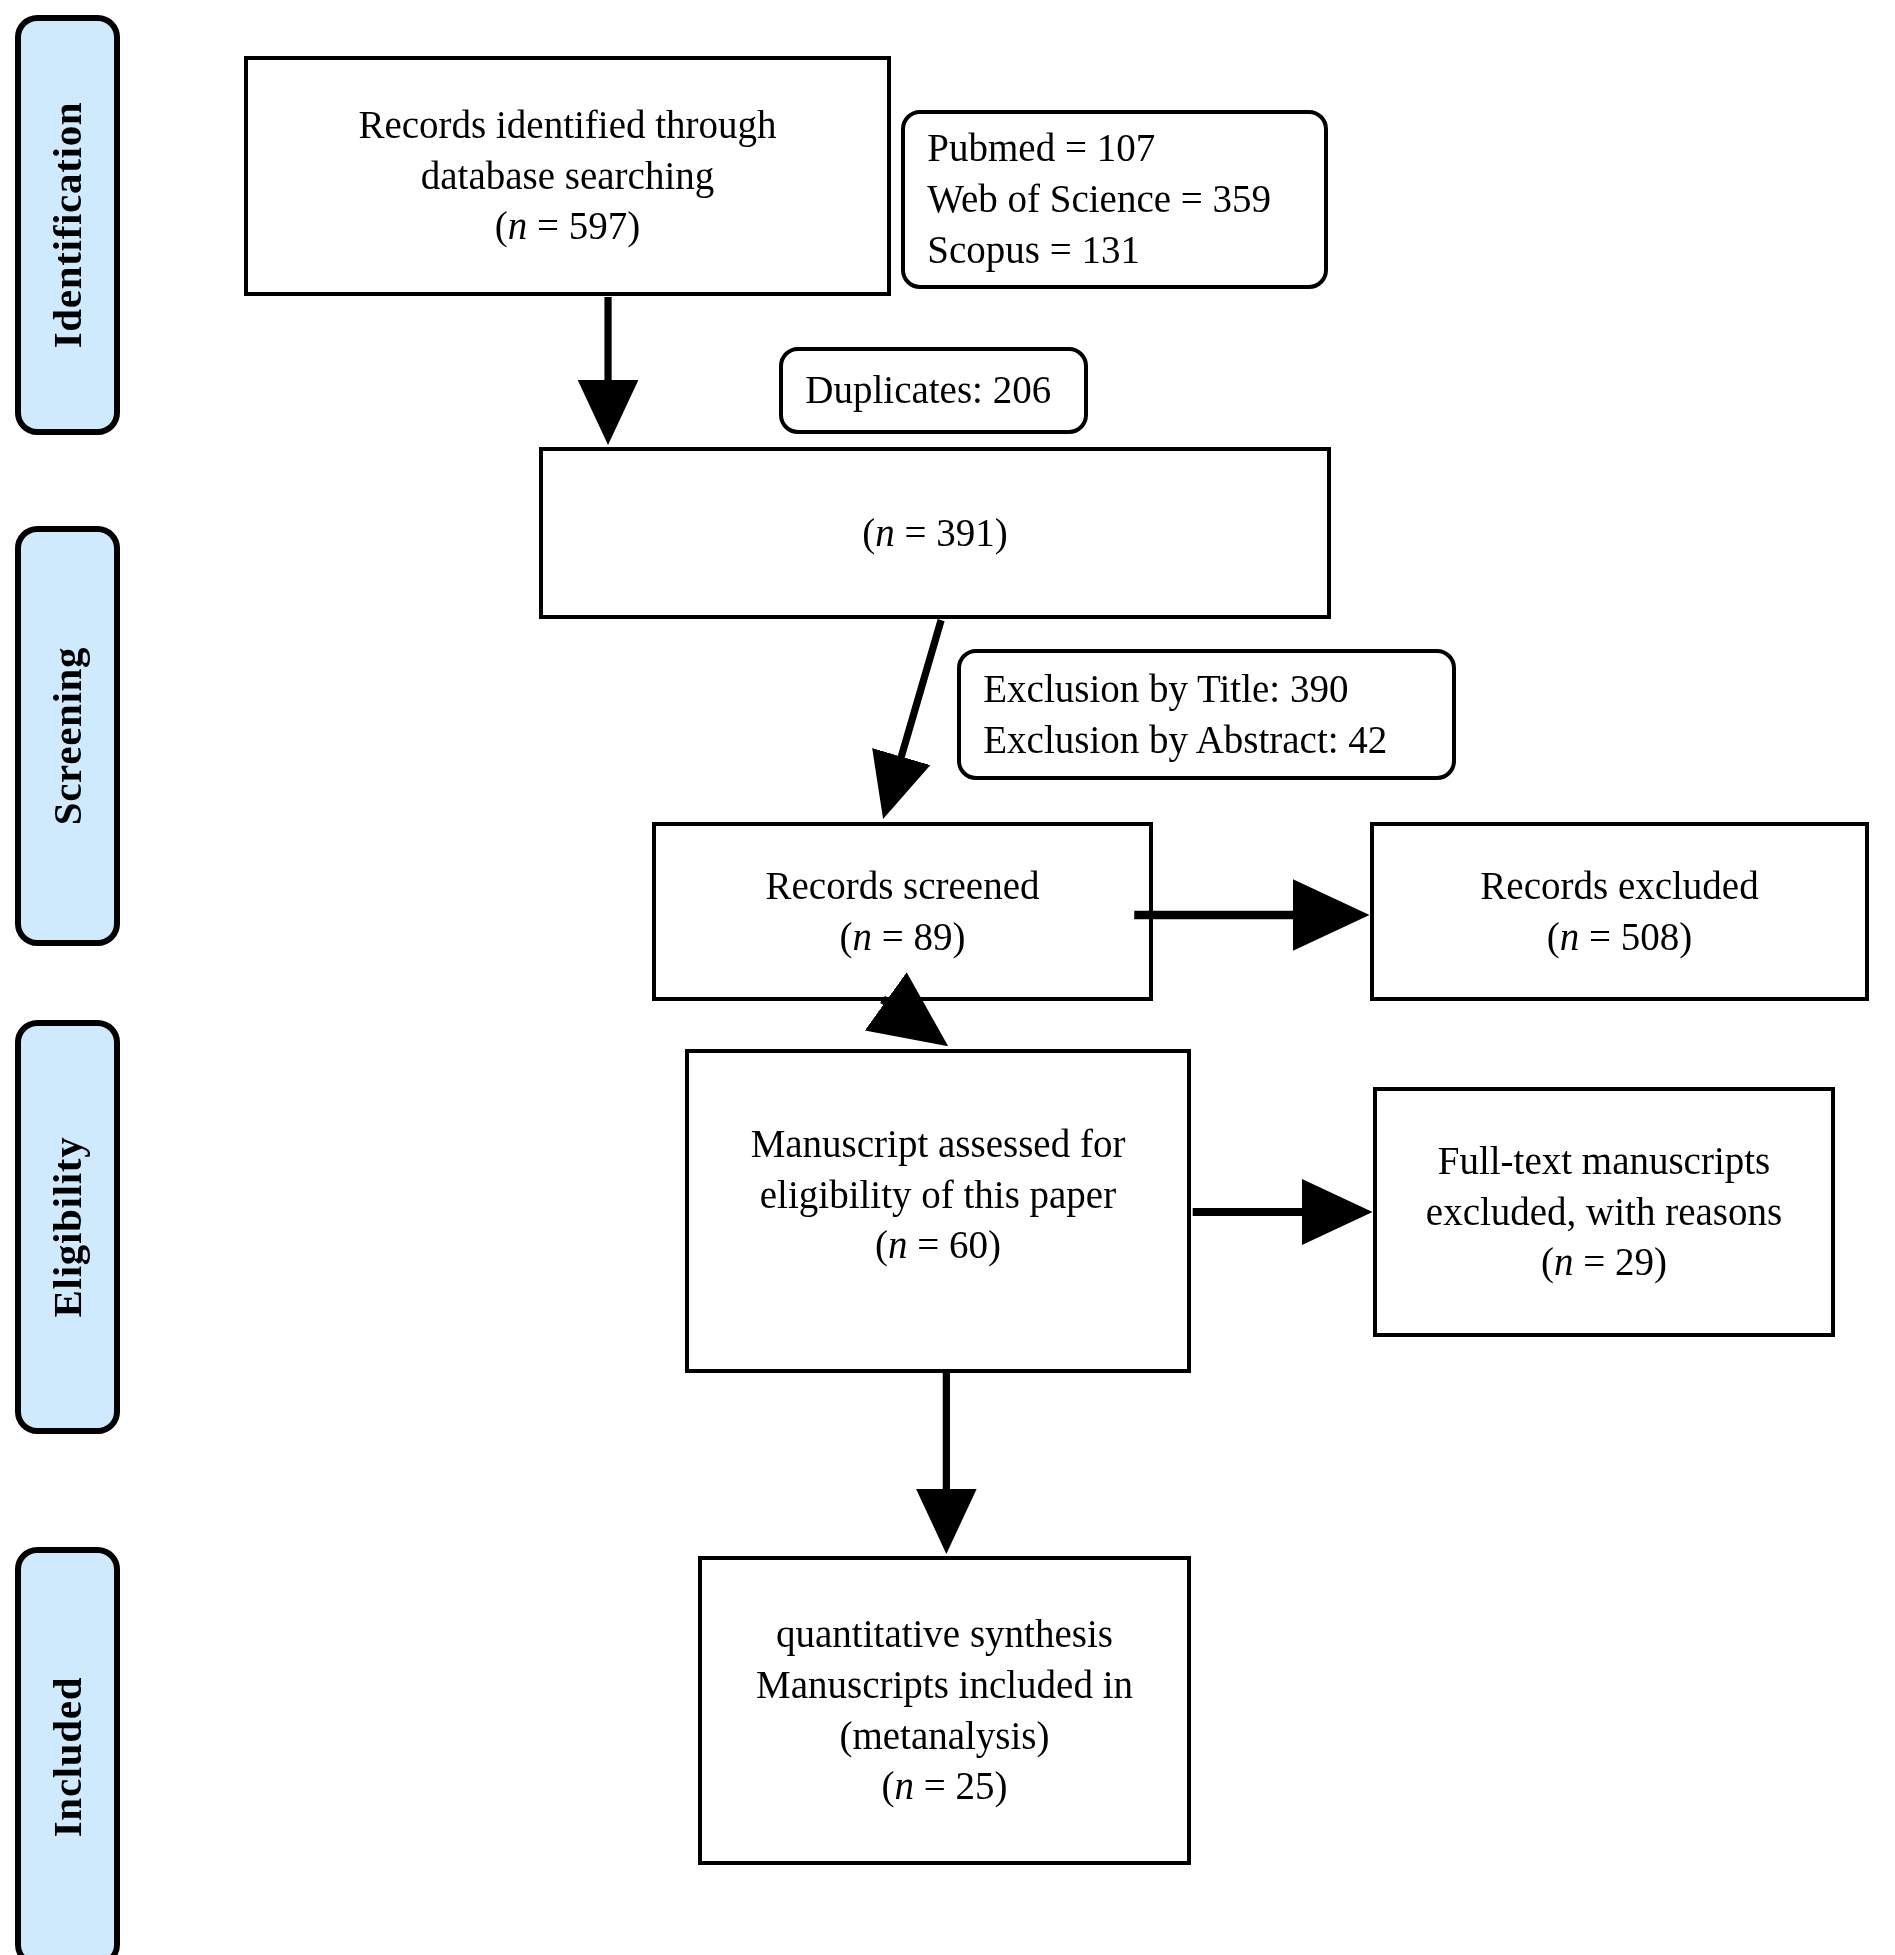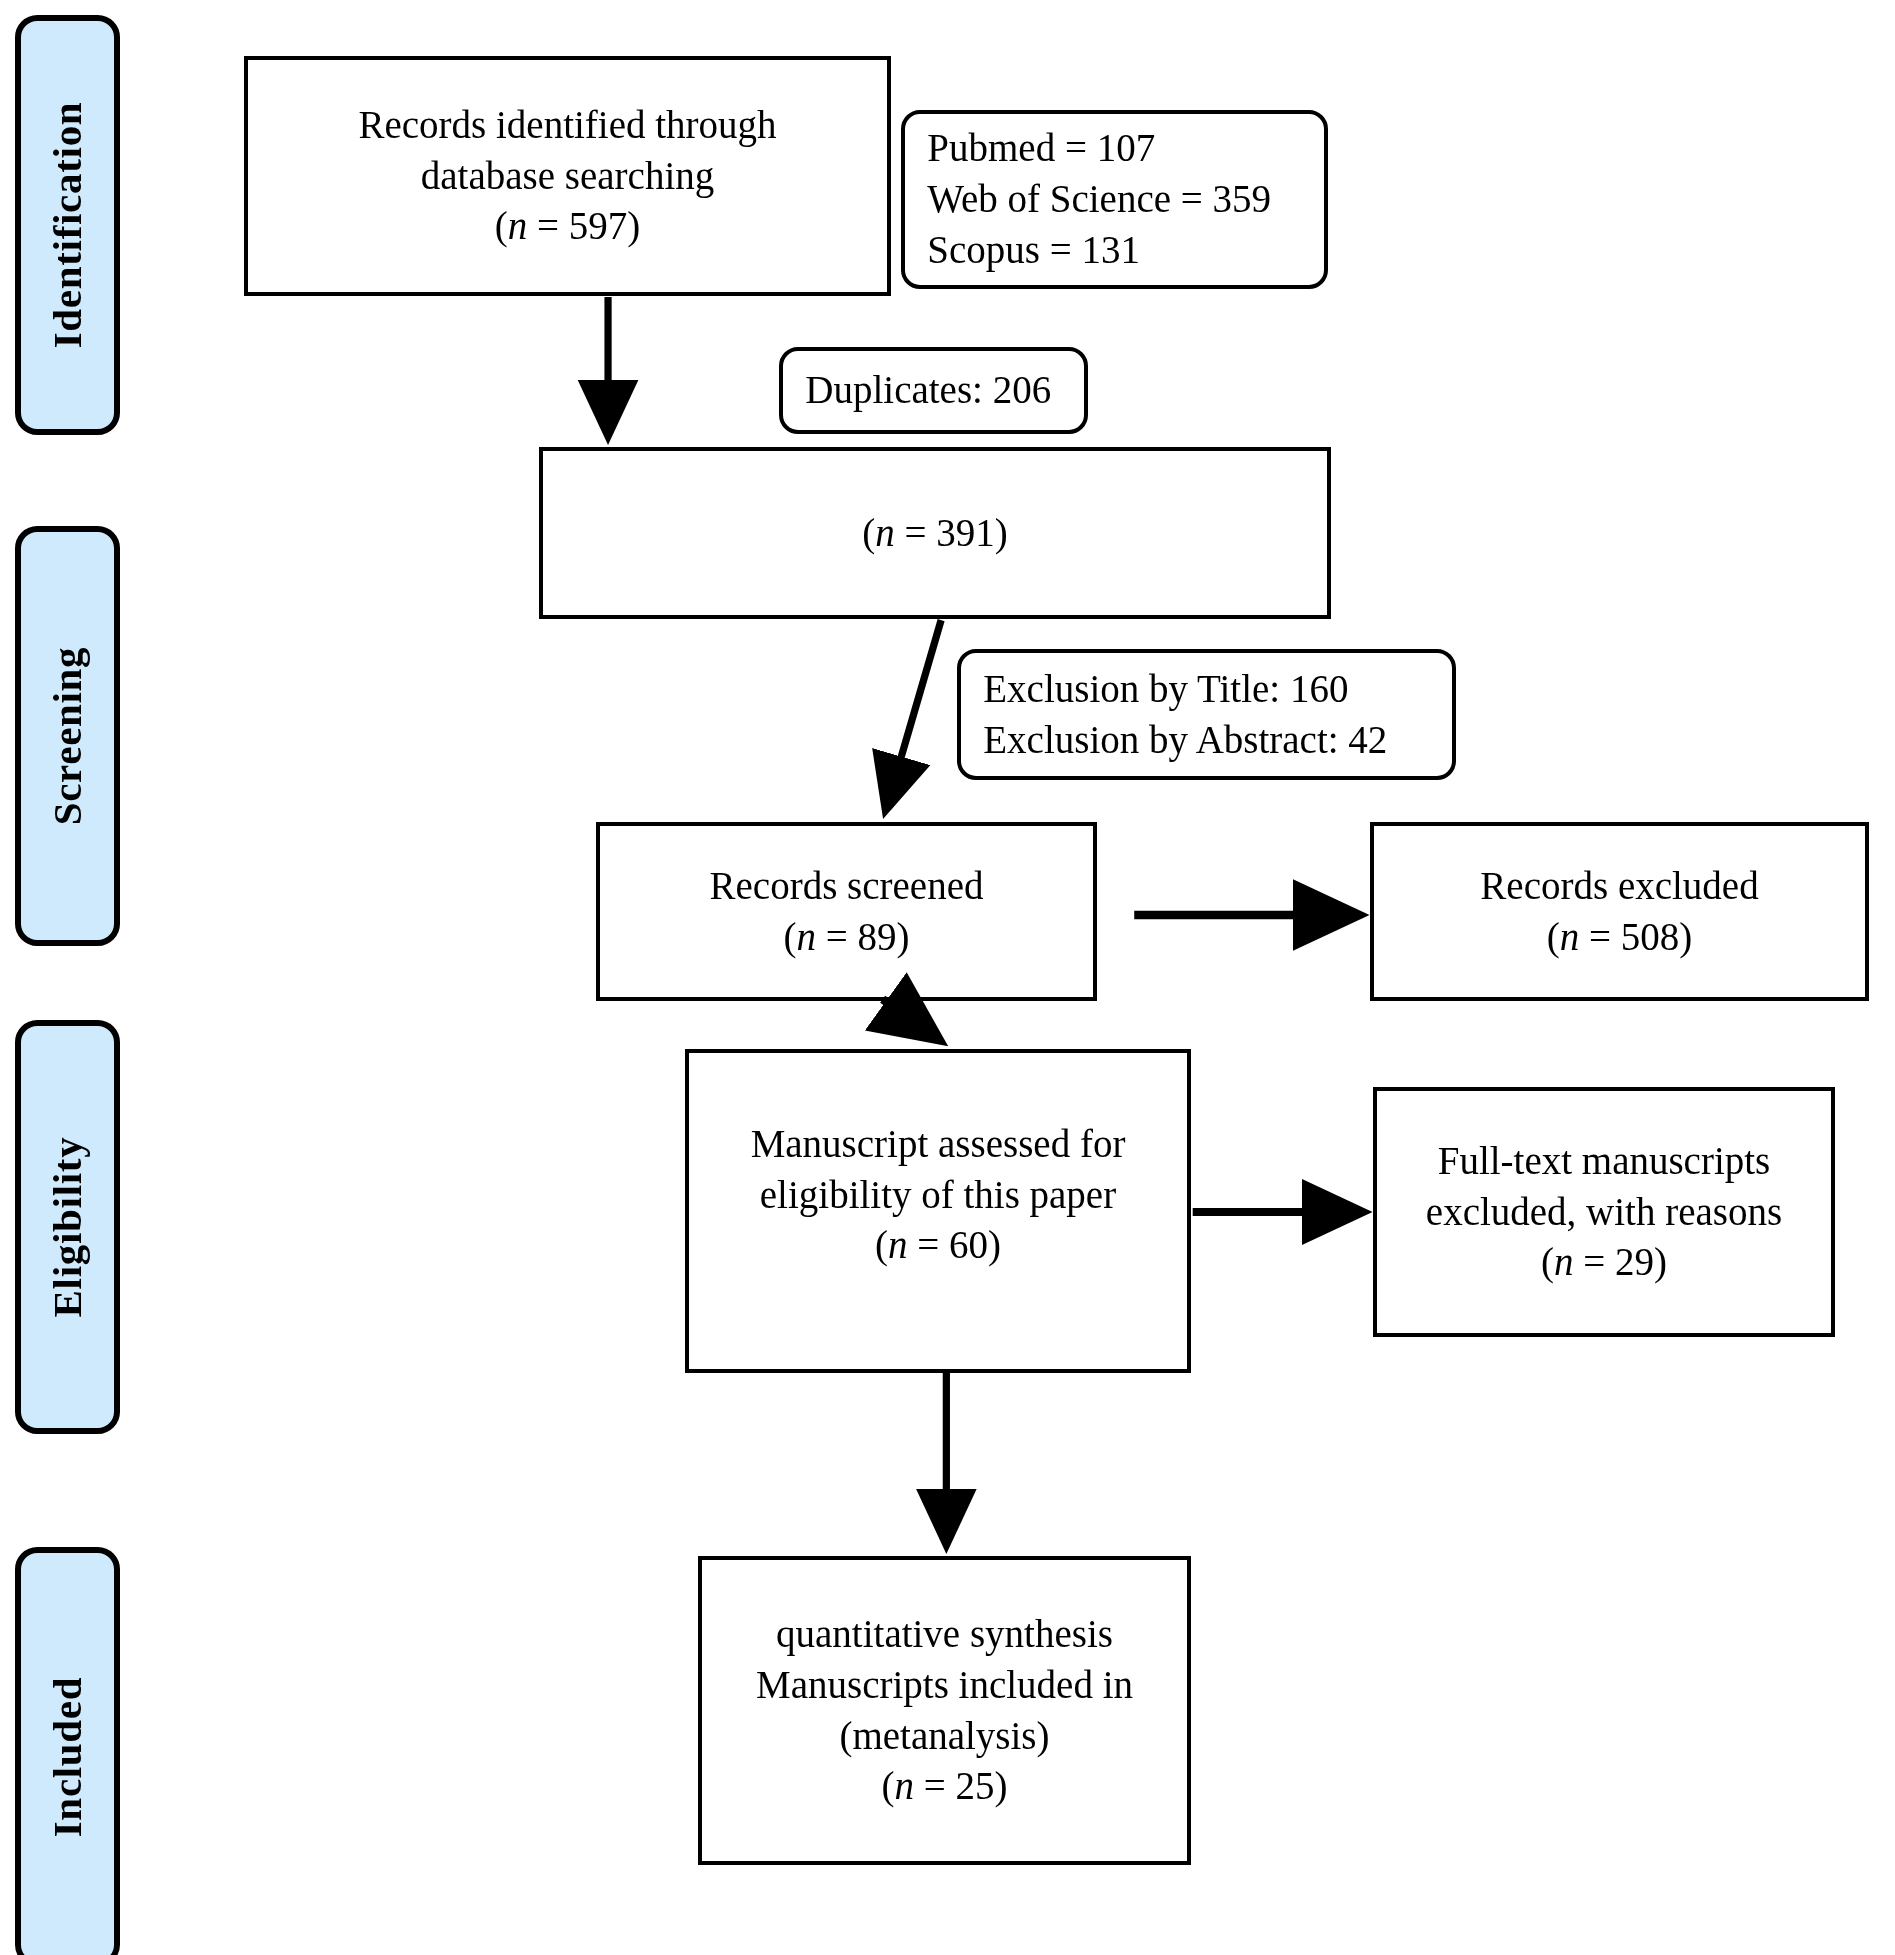--- a/index.html
+++ b/index.html
@@ -121,25 +121,25 @@
 
   <div class="flow-box align-left" style="left:779px; top:347px; width:309px; height:87px;">
     <div class="flow-line">Duplicates: 206</div>
   </div>
 
   <div class="flow-box" style="left:539px; top:447px; width:792px; height:172px;">
     <div class="flow-line"><span>(</span><em>n</em><span> = 391)</span></div>
   </div>
 
   <div class="flow-box align-left" style="left:957px; top:649px; width:499px; height:131px;">
-    <div class="flow-line">Exclusion by Title: 160</div>
+    <div class="flow-line">Exclusion by Title: 390</div>
     <div class="flow-line">Exclusion by Abstract: 42</div>
   </div>
 
-  <div class="flow-box" style="left:596px; top:822px; width:501px; height:179px;">
+  <div class="flow-box" style="left:652px; top:822px; width:501px; height:179px;">
     <div class="flow-line">Records screened</div>
     <div class="flow-line"><span>(</span><em>n</em><span> = 89)</span></div>
   </div>
 
   <div class="flow-box" style="left:1370px; top:822px; width:499px; height:179px;">
     <div class="flow-line">Records excluded</div>
     <div class="flow-line"><span>(</span><em>n</em><span> = 508)</span></div>
   </div>
 
   <div class="flow-box" style="left:685px; top:1049px; width:506px; height:324px; justify-content:flex-start; padding-top:66px;">

